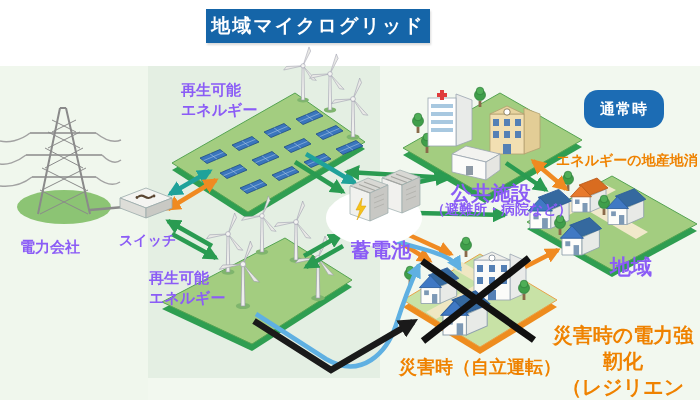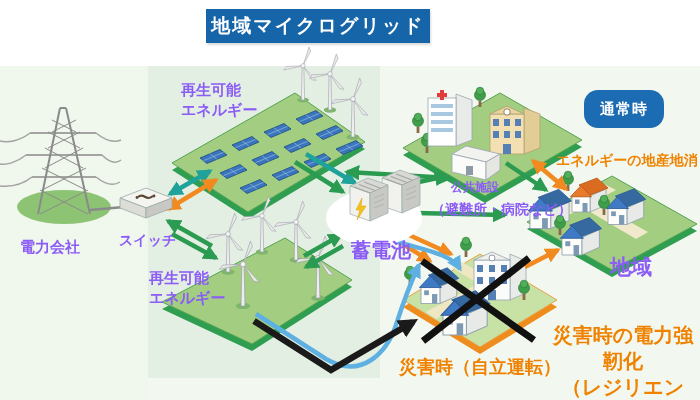--- a/index.html
+++ b/index.html
@@ -265,19 +265,19 @@
 
 <div class="banner">地域マイクログリッド</div>
 <div class="badge">通常時</div>
 <div class="lbl" style="left:20px;top:238px;font-size:15px">電力会社</div>
 <div class="lbl" style="left:119px;top:231px;font-size:14px">スイッチ</div>
 <div class="lbl" style="left:181px;top:81px;font-size:15px">再生可能
 エネルギー</div>
 <div class="lbl" style="left:149px;top:269px;font-size:15px">再生可能
 エネルギー</div>
 <div class="lbl" style="left:351px;top:237px;font-size:20px">蓄電池</div>
-<div class="lbl" style="left:451px;top:180px;font-size:12px">公共施設</div>
+<div class="lbl" style="left:451px;top:180px;font-size:20px">公共施設</div>
 <div class="lbl" style="left:431px;top:200px;font-size:14px">（避難所・病院など）</div>
 <div class="lbl" style="left:610px;top:254px;font-size:21px">地域</div>
 <div class="lbl orange" style="left:556px;top:151px;font-size:14px">エネルギーの地産地消</div>
 <div class="lbl orange" style="left:548px;top:322px;width:150px;font-size:20px;text-align:center">災害時の電力強靭化
 （レジリエンス）</div>
 <div class="lbl orange" style="left:399px;top:355px;font-size:18px">災害時（自立運転）</div>
 
 </body></html>

